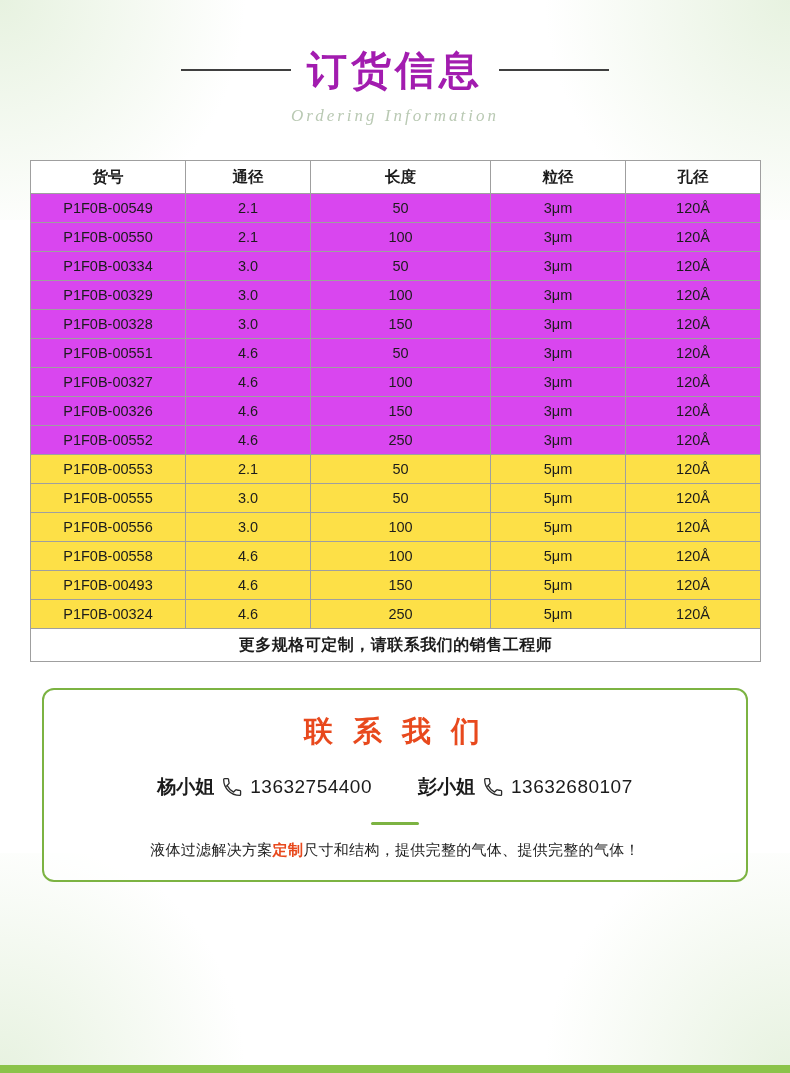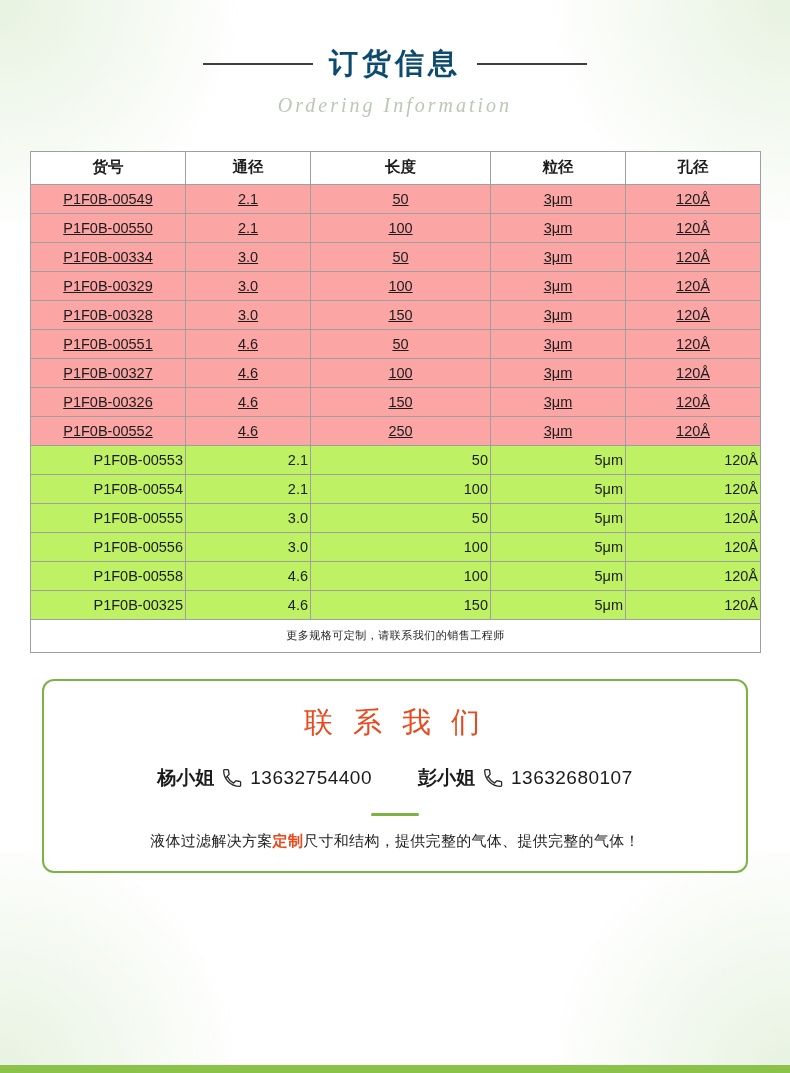--- a/index.html
+++ b/index.html
@@ -46,32 +46,32 @@
     align-items: center;
     justify-content: center;
     gap: 16px;
   }
   .title-rule {
     width: 110px;
     height: 2px;
     background: #3f3f3f;
   }
   .main-title {
-    font-size: 29px;
+    font-size: 40px;
     font-weight: bold;
     letter-spacing: 4px;
-    color: #0c4a6e;
+    color: #a21caf;
     line-height: 1.1;
     white-space: nowrap;
   }
   .sub-title {
     margin-top: 14px;
     font-family: "Liberation Serif", "DejaVu Serif", serif;
     font-style: italic;
-    font-size: 20px;
+    font-size: 17px;
     letter-spacing: 3px;
     color: #b9c9b3;
   }
 
   
   .table-wrap {
     margin: 34px 30px 0 30px;
   }
   table.spec {
     border-collapse: collapse;
@@ -91,43 +91,44 @@
     font-weight: bold;
     font-size: 15.5px;
     height: 32px;
   }
   col.c1 { width: 155px; }
   col.c2 { width: 125px; }
   col.c3 { width: 180px; }
   col.c4 { width: 135px; }
   col.c5 { width: 135px; }
 
-  tr.group-a td { background: #fca5a5; text-decoration: underline; }
-  tr.group-b td { background: #bef264; text-align: right; }
+  tr.group-a td { background: #d946ef; }
+  tr.group-b td { background: #fde047; }
   tr.footnote td {
     background: #ffffff;
-    font-size: 11px;
+    font-size: 16px;
     height: 32px;
     letter-spacing: 0.5px;
+    font-weight: bold;
   }
 
   
   .contact-card {
     margin: 26px 42px 0 42px;
     border: 2px solid #7cb342;
     border-radius: 12px;
     padding: 22px 20px 20px 20px;
     text-align: center;
     background: rgba(255,255,255,0.6);
     box-sizing: border-box;
   }
   .contact-title {
     color: #e8491d;
     font-size: 29px;
-    font-weight: normal;
+    font-weight: bold;
     letter-spacing: 6px;
   }
   .contact-row {
     margin-top: 22px;
     display: flex;
     align-items: center;
     justify-content: center;
     gap: 46px;
     flex-wrap: nowrap;
   }
@@ -280,27 +281,20 @@
           <td>120Å</td>
         </tr>
         <tr class="group-b">
           <td>P1F0B-00553</td>
           <td>2.1</td>
           <td>50</td>
           <td>5μm</td>
           <td>120Å</td>
         </tr>
         <tr class="group-b">
-          <td>P1F0B-00554</td>
-          <td>2.1</td>
-          <td>100</td>
-          <td>5μm</td>
-          <td>120Å</td>
-        </tr>
-        <tr class="group-b">
           <td>P1F0B-00555</td>
           <td>3.0</td>
           <td>50</td>
           <td>5μm</td>
           <td>120Å</td>
         </tr>
         <tr class="group-b">
           <td>P1F0B-00556</td>
           <td>3.0</td>
           <td>100</td>
@@ -308,23 +302,30 @@
           <td>120Å</td>
         </tr>
         <tr class="group-b">
           <td>P1F0B-00558</td>
           <td>4.6</td>
           <td>100</td>
           <td>5μm</td>
           <td>120Å</td>
         </tr>
         <tr class="group-b">
-          <td>P1F0B-00325</td>
+          <td>P1F0B-00493</td>
           <td>4.6</td>
           <td>150</td>
+          <td>5μm</td>
+          <td>120Å</td>
+        </tr>
+        <tr class="group-b">
+          <td>P1F0B-00324</td>
+          <td>4.6</td>
+          <td>250</td>
           <td>5μm</td>
           <td>120Å</td>
         </tr>
         <tr class="footnote">
           <td colspan="5">更多规格可定制，请联系我们的销售工程师</td>
         </tr>
       </tbody>
     </table>
   </div>
 

